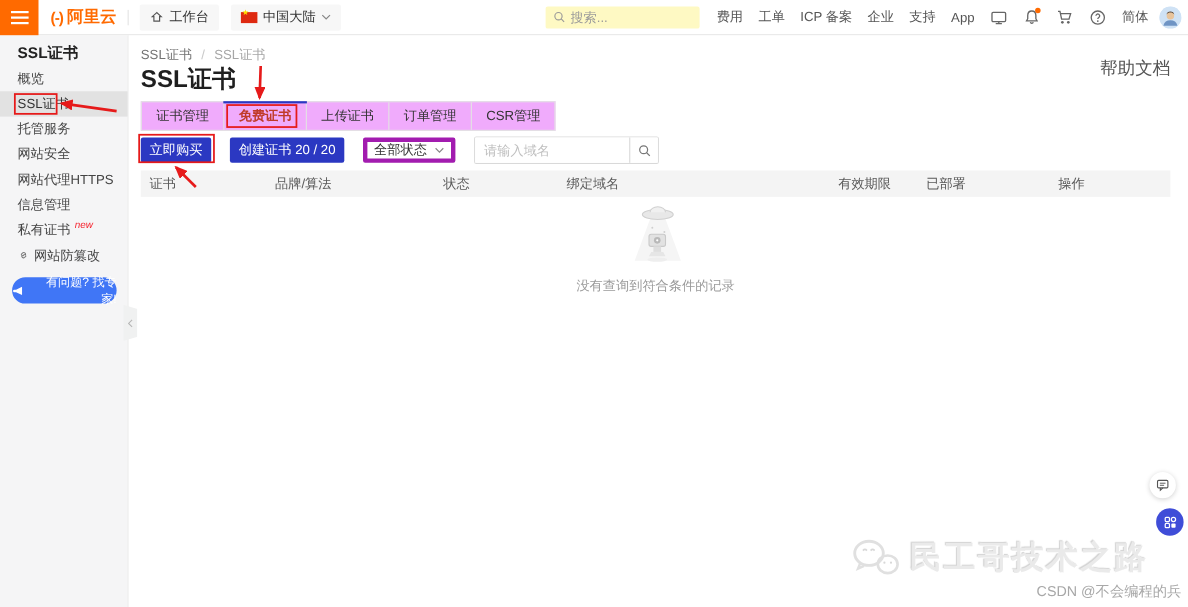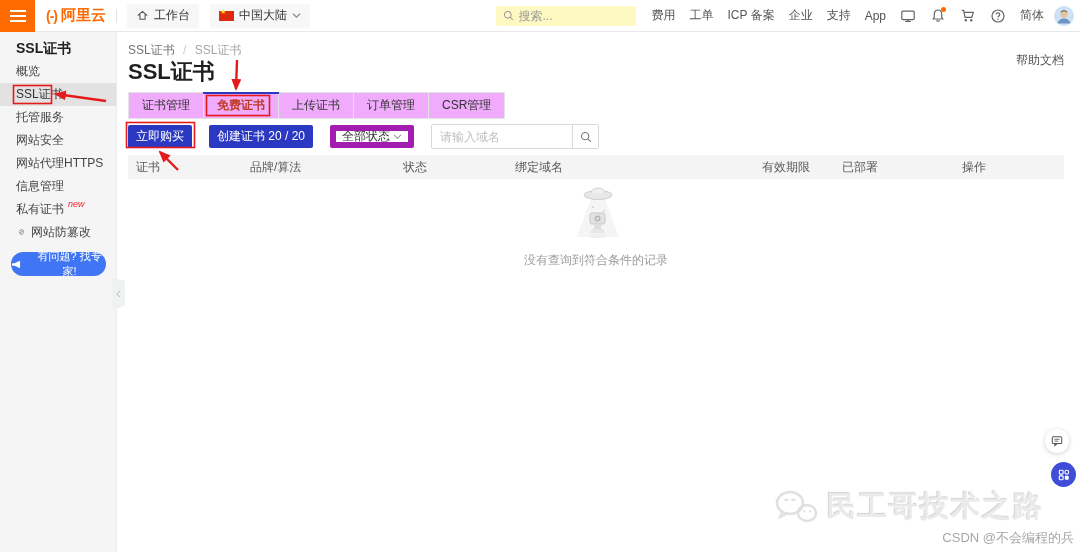--- a/index.html
+++ b/index.html
@@ -40,40 +40,40 @@
   
   .sidebar{position:absolute;top:32px;left:0;width:117px;height:520px;background:#f5f5f6;
     border-right:1px solid #ececec;}
   .sidebar-title{font-size:14px;font-weight:bold;color:#222;padding:8px 0 4px 16px;line-height:16px;}
   .side-item{height:23px;line-height:23px;padding-left:16px;font-size:12px;color:#444;
     cursor:pointer;white-space:nowrap;display:flex;align-items:center;gap:4px;}
   .side-item.selected{background:#e2e2e2;color:#333;}
   .badge-new{color:#f5222d;font-size:9px;font-style:italic;position:relative;top:-5px;}
   .expert-btn{margin:8px 0 0 11px;width:95px;height:24px;border-radius:12px;
     background:var(--expert-blue);color:#fff;font-size:11px;display:flex;align-items:center;
-    justify-content:center;gap:12px;cursor:pointer;border:none;}
+    justify-content:center;gap:12px;cursor:pointer;border:none;text-align:right;}
   
   .content{position:absolute;left:117px;top:32px;width:963px;height:520px;background:#fff;
     padding:12px 16px 0 11px;}
   .breadcrumb{font-size:12px;color:#737373;height:13px;line-height:13px;}
   .breadcrumb .sep{color:#c9c9c9;margin:0 5px;}
   .breadcrumb .cur{color:#a6a6a6;}
-  .help-link{position:absolute;top:20px;right:16px;font-size:12px;color:#545454;cursor:pointer;}
+  .help-link{position:absolute;top:20px;right:16px;font-size:16px;color:#545454;cursor:pointer;}
   .page-title{font-size:22px;font-weight:bold;color:#1f1f1f;margin-top:2px;line-height:25px;}
   .tabs{display:inline-flex;margin-top:8px;border:1px solid #e3e3e3;background:#f0abfc;}
   .tab{position:relative;padding:0 13px;height:25px;line-height:25px;font-size:12px;color:#333;
     border-right:1px solid #e3e3e3;cursor:pointer;white-space:nowrap;}
   .tab:last-child{border-right:none;}
   .tab.active{color:var(--active-tab-red);font-weight:bold;}
   .tab.active::before{content:"";position:absolute;top:-1px;left:-1px;right:-1px;height:2px;
     background:var(--primary-indigo);}
   .toolbar{display:flex;align-items:center;margin-top:5px;gap:17px;}
   .btn-primary{height:23px;background:var(--primary-indigo);color:#fff;font-size:12px;border:none;
     border-radius:2px;padding:0 8px;cursor:pointer;font-family:inherit;white-space:nowrap;}
-  .select{width:84px;height:23px;border:6px solid #a21caf;border-radius:2px;display:flex;
+  .select{width:84px;height:23px;border:4px solid #a21caf;border-radius:2px;display:flex;
     align-items:center;justify-content:space-between;padding:0 6px;font-size:12px;color:#333;
     cursor:pointer;background:#fff;}
   .search-domain{display:flex;height:25px;border:1px solid #d9d9d9;border-radius:2px;background:#fff;}
   .search-domain input{width:140px;border:none;outline:none;padding:0 8px;font-size:12px;
     color:#333;font-family:inherit;}
   .search-domain input::placeholder{color:#bfbfbf;}
   .search-btn{width:26px;border-left:1px solid #d9d9d9;display:flex;align-items:center;
     justify-content:center;cursor:pointer;background:#fff;}
   .table-head{display:flex;align-items:center;height:24px;background:#f4f4f4;margin-top:6px;
     font-size:12px;color:#595959;justify-content:flex-end;}

